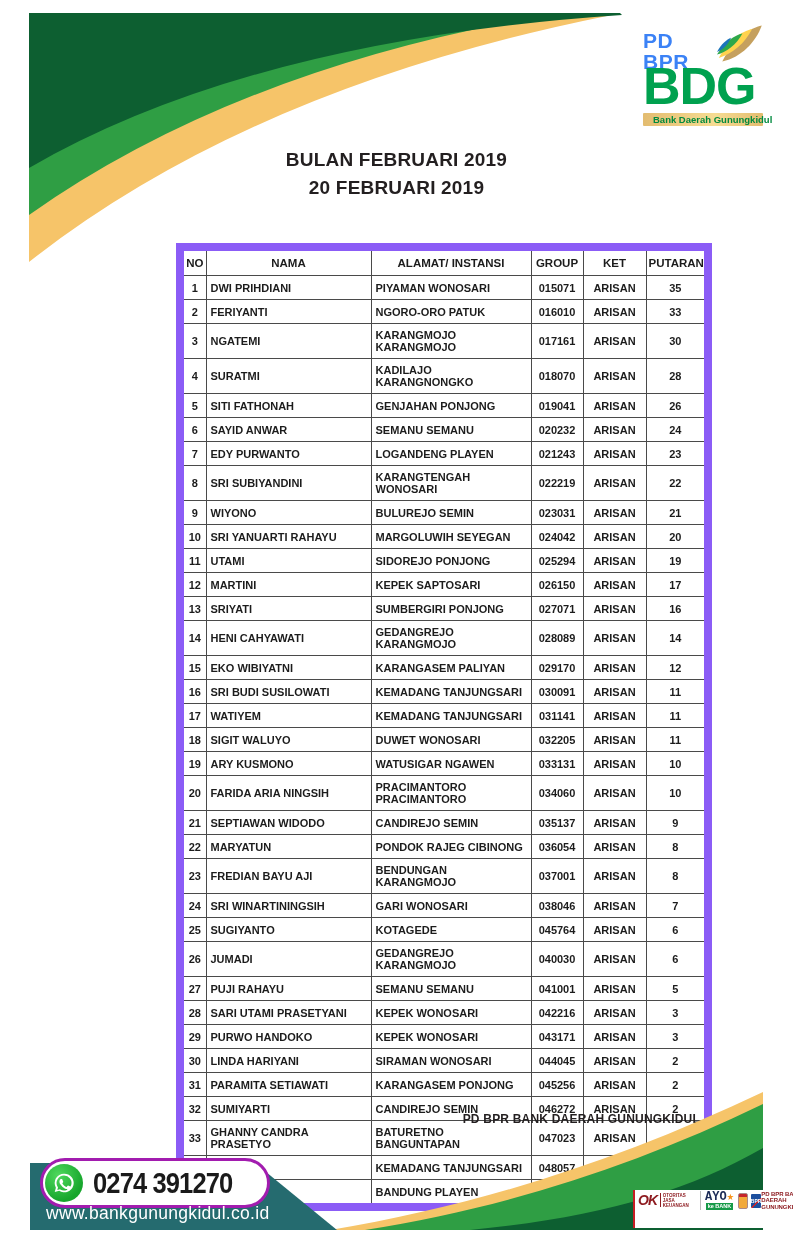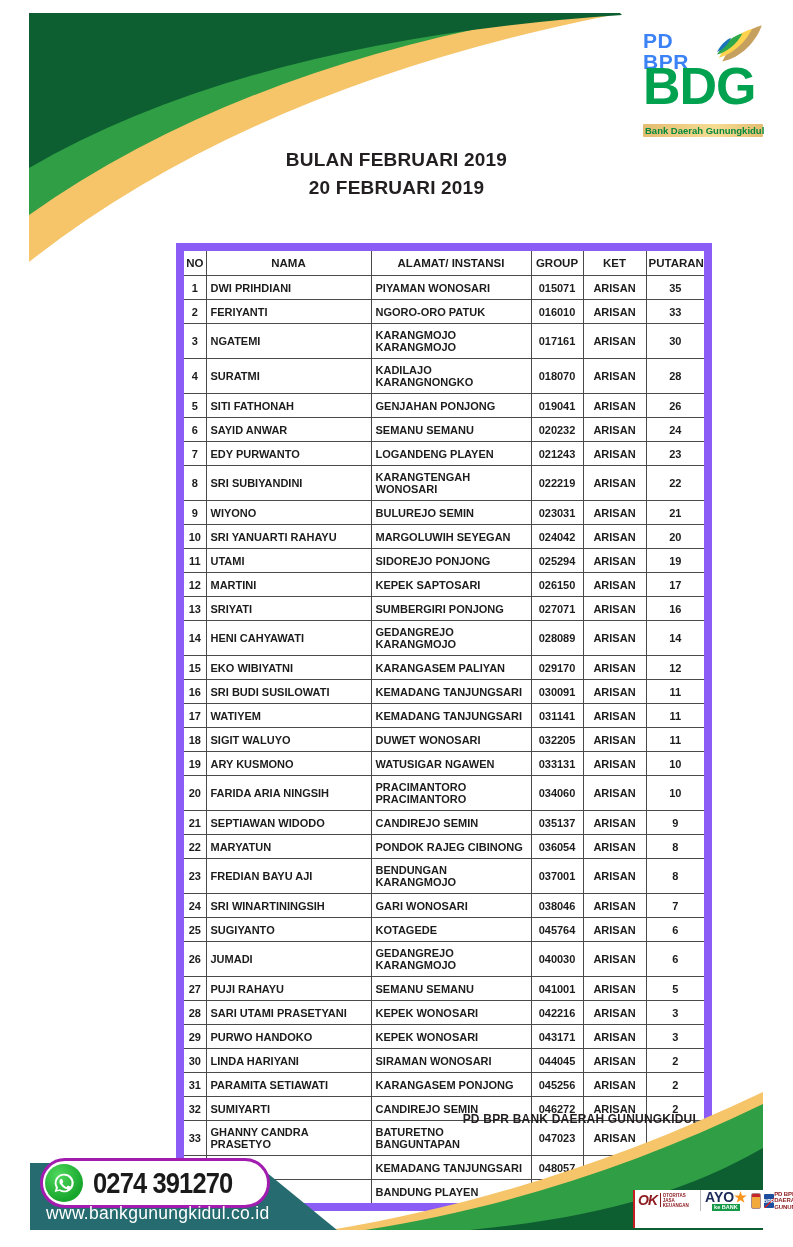--- a/index.html
+++ b/index.html
@@ -10,23 +10,23 @@
   .decor{position:absolute;left:0;pointer-events:none;}
   #top-decor{top:0;}
   #bottom-decor{top:1090px;}
 
   
   .brand{position:absolute;top:22px;right:30px;width:120px;text-align:left;}
   .brand-row{display:flex;align-items:flex-start;}
   .brand-pdbpr{color:#3b82f6;font-weight:800;font-size:21px;letter-spacing:.5px;line-height:1;margin-top:8px;}
   .brand-leaf{margin-left:2px;}
   .brand-bdg{color:#00a14f;font-weight:800;font-size:52px;line-height:.78;letter-spacing:-1px;margin-top:-6px;}
-  .brand-sub{margin-top:17px;font-size:9.5px;font-weight:700;color:#008a3e;
+  .brand-sub{margin-top:6px;font-size:9.5px;font-weight:700;color:#008a3e;
     background:linear-gradient(90deg,#e3bc70,#f6dc93 60%,#e3bc70);
-    padding:1px 2px;white-space:nowrap;border-radius:1px;}
+    padding:1px 10px;white-space:nowrap;border-radius:1px;}
 
   
   .title{position:absolute;top:146px;left:0;width:100%;text-align:center;
     font-weight:700;color:#231f20;font-size:19px;line-height:1.45;letter-spacing:.2px;}
 
   
   .tbl-wrap{position:absolute;top:243px;left:132px;}
   table{border-collapse:collapse;width:530px;table-layout:fixed;
     font-size:11px;font-weight:700;color:#1c1c1c;border:8px solid #8b5cf6;margin-left:44px;}
   th,td{border:1px solid #4a4a4a;overflow:hidden;}
@@ -54,21 +54,21 @@
   
   .logo-box{position:absolute;left:633px;top:1190px;width:133px;height:36px;
     background:#fff;z-index:6;border-left:2px solid #c61d23;padding:1px 2px 1px 3px;
     display:flex;flex-direction:row;justify-content:space-between;}
   .logo-row{display:flex;align-items:center;height:19px;}
   .ojk{display:flex;align-items:center;}
   .ojk-mark{font-weight:800;font-style:italic;font-size:14px;color:#8e1c21;line-height:1;letter-spacing:-1px;}
   .ojk-bar{width:1.5px;height:14px;background:#8e1c21;margin:0 2px 0 3px;}
   .ojk-lines{font-size:4.5px;line-height:1.15;color:#8e1c21;font-weight:700;}
   .ayo{margin-left:4px;display:flex;flex-direction:column;align-items:center;border-left:1px solid #bbb;padding-left:4px;}
-  .ayo-top{font-size:14px;font-weight:800;color:#1b2a56;line-height:1;}
+  .ayo-top{font-size:12px;font-weight:800;color:#1b2a56;line-height:1;font-family:Liberation Mono, monospace;}
   .ayo-top .o{color:#f7941d;}
   .ayo-bottom{font-size:5.5px;font-weight:700;color:#fff;background:#169a48;padding:0 2px;line-height:1.4;}
   .crest{width:12px;height:14px;margin-left:4px;border-radius:2px;
     background:linear-gradient(180deg,#c6242b 22%,#f2a93b 22%);border:.5px solid #a88;}
   .bpr-badge{width:13px;height:14px;margin-left:3px;background:#1d4f9e;border-radius:1px;
     color:#fff;font-size:5px;font-weight:800;display:flex;align-items:center;justify-content:center;
     background-image:linear-gradient(135deg,#1d4f9e 55%,#c6242b 55% 65%,#1d4f9e 65%);}
   .logo-text1{font-size:6px;font-weight:800;color:#8e1c21;line-height:1.05;letter-spacing:-.1px;}
   .logo-text2{font-size:5px;color:#b0453c;line-height:1.1;letter-spacing:-.1px;}
 </style>

